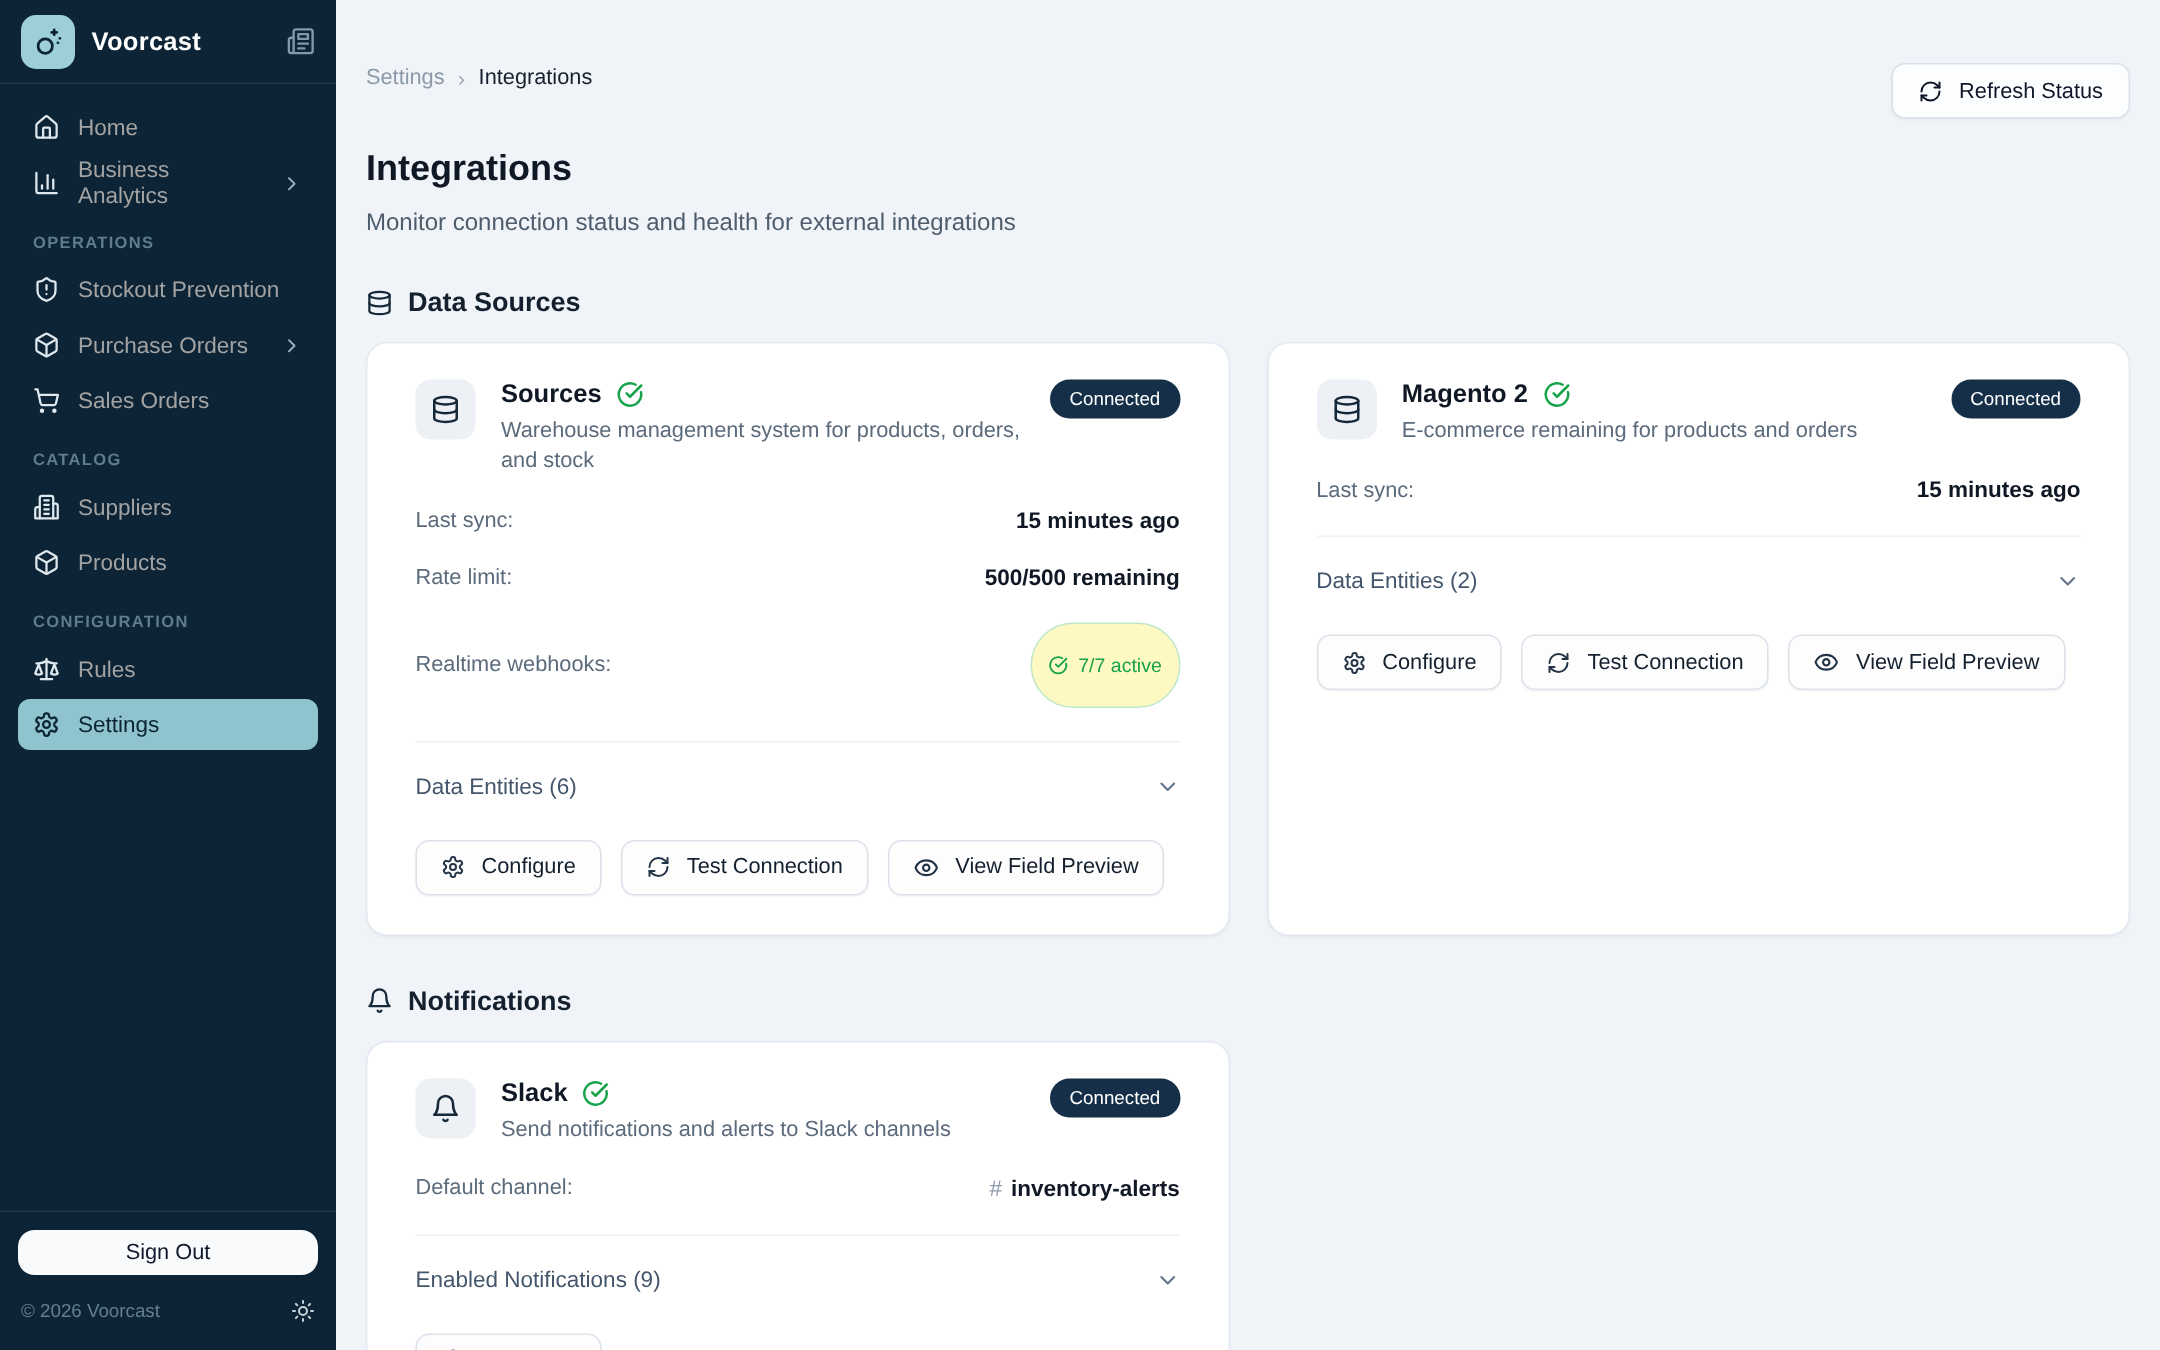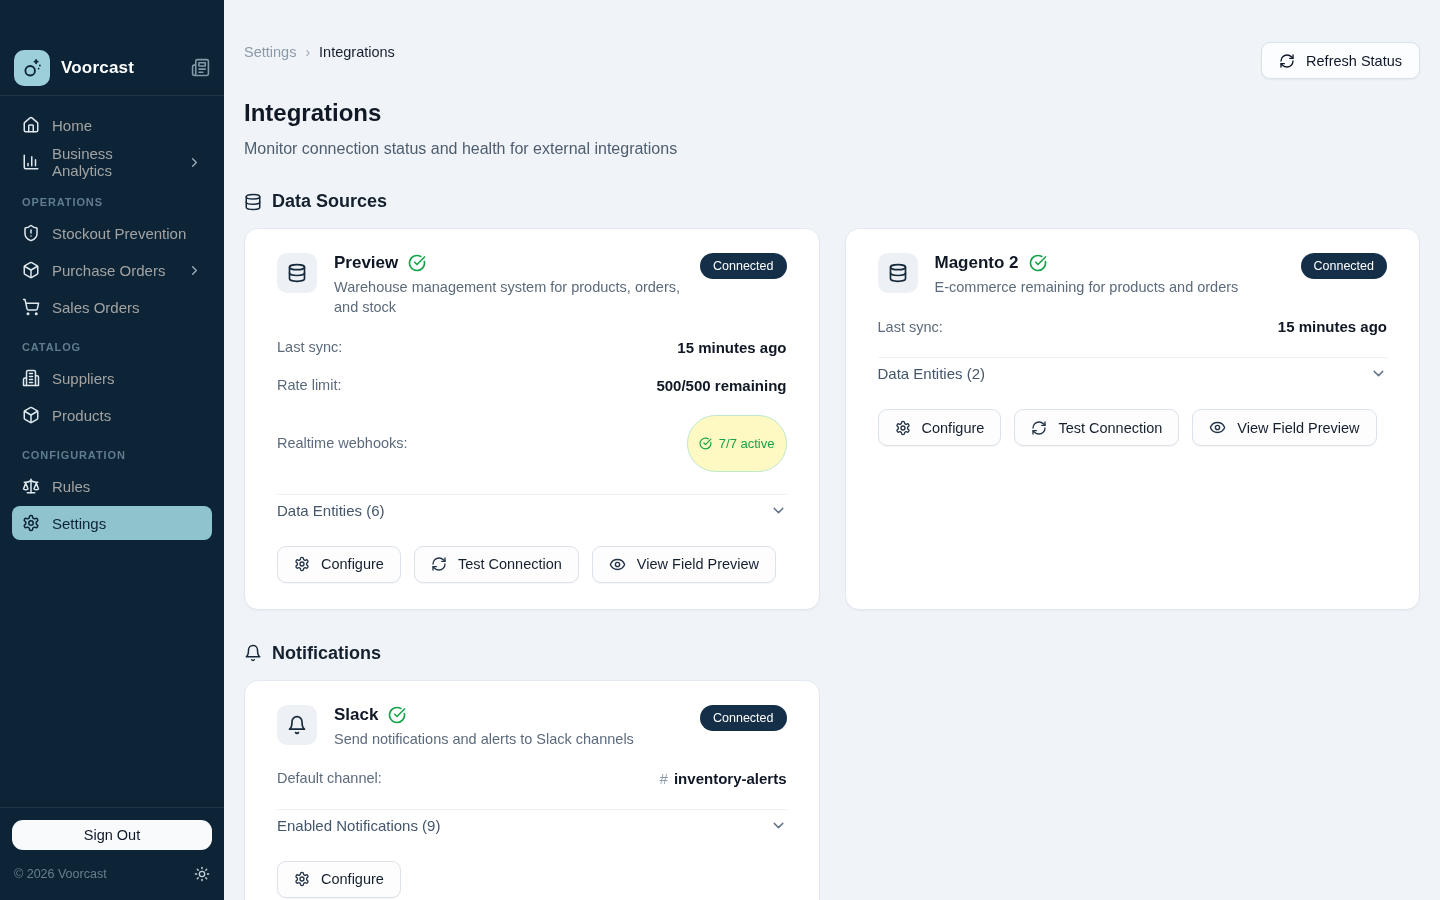--- a/index.html
+++ b/index.html
@@ -11,21 +11,21 @@
   }
   svg { display:block; }
 
   
   .sidebar {
     position:fixed; left:0; top:0; width:224px; height:900px;
     background:#0c2435; display:flex; flex-direction:column;
   }
   .sb-header {
     height:56px; flex:0 0 56px; display:flex; align-items:center; gap:11px;
-    padding:0 14px; border-bottom:1px solid rgba(255,255,255,.09);margin-top:40px;
+    padding:0 14px; border-bottom:1px solid rgba(255,255,255,.09);
   }
   .logo-tile {
     width:36px; height:36px; border-radius:10px; background:#9ccfd8;
     display:flex; align-items:center; justify-content:center; color:#0c2435;
   }
   .brand { color:#ffffff; font-weight:700; font-size:17px; flex:1; letter-spacing:.2px; }
   .panel-icon { color:#8299a8; }
 
   .sb-nav { flex:1; padding:12px 12px 0; }
   .nav-item {
@@ -99,21 +99,21 @@
   .kv-value { font-size:15px; font-weight:700; color:#101826; }
   .hash { color:#8b99a9; font-weight:400; margin-right:6px; }
   .green-pill {
     display:inline-flex; align-items:center; gap:7px;
     background:#fef9c3; border:1px solid #bfe8cb; color:#16a34a;
     font-size:13px; font-weight:500; padding:20px 11px; border-radius:999px;
   }
 
   .entities-row {
     display:flex; justify-content:space-between; align-items:center;
-    margin-top:22px; padding-top:7px; border-top:1px solid #eef2f6;
+    margin-top:22px; padding-top:21px; border-top:1px solid #eef2f6;
     font-size:15px; color:#44566b; cursor:pointer;
   }
   .entities-row .chev { color:#64748b; }
 
   .btn-row { display:flex; gap:13px; margin-top:27px; }
   .btn {
     display:inline-flex; align-items:center; gap:11px; height:37px; padding:0 16px;
     background:#fdfdfe; border:1px solid #dbe2ea; border-radius:9px;
     font-family:inherit; font-size:14.5px; font-weight:500; color:#14202e;
     box-shadow:0 1px 1px rgba(16,24,40,.04); cursor:pointer;
@@ -333,21 +333,21 @@
           <span>
             <svg width="20" height="20" viewBox="0 0 24 24" fill="none" stroke="currentColor" stroke-width="2" stroke-linecap="round" stroke-linejoin="round">
               <ellipse cx="12" cy="5" rx="9" ry="3"></ellipse>
                 <path d="M3 5v14a9 3 0 0 0 18 0V5"></path>
                 <path d="M3 12a9 3 0 0 0 18 0"></path>
             </svg>
           </span>
         </div>
         <div class="ch-text">
           <div class="ch-title-row">
-            <span class="card-title">Preview</span>
+            <span class="card-title">Sources</span>
             <span class="ok-icon">
               <svg width="18" height="18" viewBox="0 0 24 24" fill="none" stroke="currentColor" stroke-width="2.2" stroke-linecap="round" stroke-linejoin="round">
                 <path d="M21.801 10A10 10 0 1 1 17 3.335"></path>
                   <path d="m9 11 3 3L22 4"></path>
               </svg>
             </span>
           </div>
           <div class="card-desc">Warehouse management system for products, orders, and stock</div>
         </div>
         <span class="status-badge">Connected</span>

